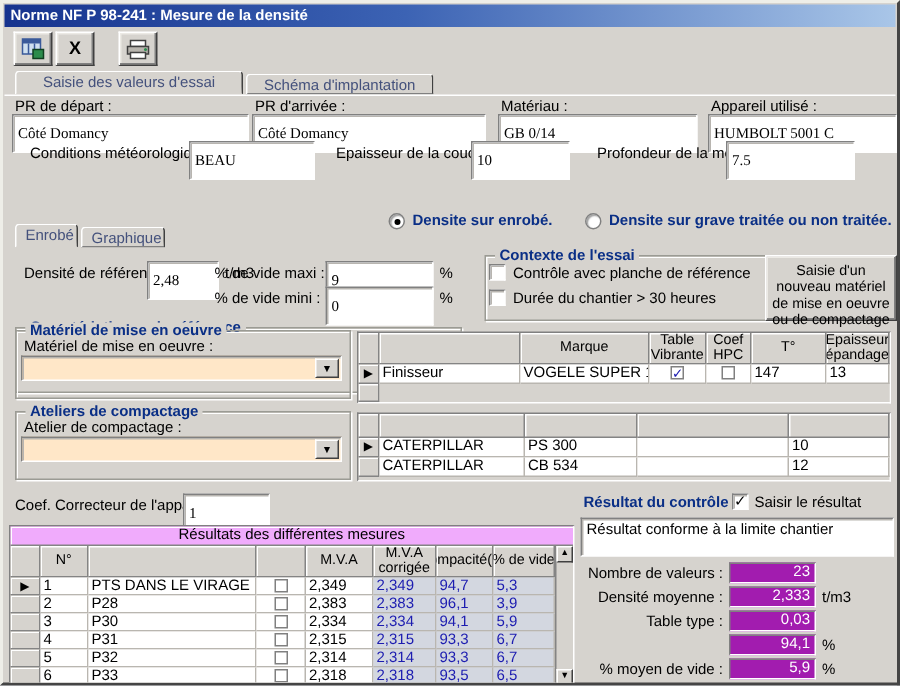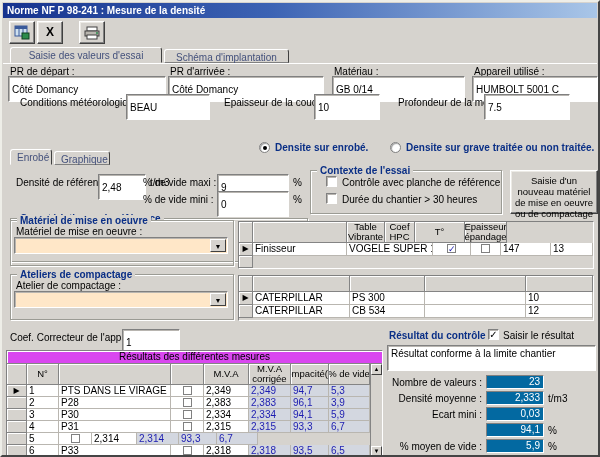--- a/index.html
+++ b/index.html
@@ -17,21 +17,21 @@
     text-align:center;line-height:21px;font-weight:bold;font-size:12px;}
   .tabstrip{position:absolute;height:16px;}
   .tab{position:absolute;top:0;height:16px;background:#d6d3ce;
     border:1px solid;border-color:#fff #404040 #d6d3ce #fff;
     border-radius:3px 3px 0 0;color:#44517c;font-size:10px;
     line-height:15px;text-align:center;padding:0 6px;white-space:nowrap;}
   .tab.inactive{height:14px;top:2px;border-bottom:1px solid #808080;color:#44517c;}
   .pageline{position:absolute;left:1px;right:1px;height:1px;background:#fff;}
   .lbl{position:absolute;white-space:nowrap;color:#000;text-align:right;}
   .field{position:absolute;background:#fff;border:1px solid;border-color:#808080 #fff #fff #808080;
-    box-shadow:inset 1px 1px 0 #b8b5b0;font-family:Liberation Sans, sans-serif;
+    box-shadow:inset 1px 1px 0 #b8b5b0;font-family:Liberation Serif, serif;
     font-size:10px;padding:12px 3px;color:#000;outline:none;}
   .right{text-align:left;}
   .groupbox{position:absolute;border:1px solid #9b9b94;
     box-shadow:inset 1px 1px 0 #fff,1px 1px 0 #fff;}
   .grouptitle{position:absolute;top:-6px;left:6px;background:#d6d3ce;padding:0 3px;
     font-weight:bold;color:#0a2f86;white-space:nowrap;}
   .navy{color:#0a2f86;font-weight:bold;}
   .radio{position:absolute;width:11px;height:11px;border-radius:50%;background:#fff;
     border:1px solid #808080;box-shadow:inset 1px 1px 1px #a0a0a0;}
   .radio.selected::after{content:"";position:absolute;left:3px;top:3px;width:4px;height:4px;
@@ -52,29 +52,29 @@
   .grow{display:flex;}
   .th{background:#d6d3ce;border-right:1px solid #848484;border-bottom:1px solid #848484;
     box-shadow:inset 1px 1px 0 #fff;font-size:9.5px;line-height:10px;
     display:flex;align-items:center;justify-content:center;text-align:center;overflow:hidden;white-space:nowrap;}
   .th.wrap{white-space:normal;}
   .td{background:#fff;border-right:1px solid #b9b6b0;border-bottom:1px solid #b9b6b0;
     font-size:10px;line-height:12px;padding:0 2px;overflow:hidden;white-space:nowrap;}
   .td.calc{background:#d3d7e0;color:#1c1cb0;}
   .sel{background:#d6d3ce;border-right:1px solid #848484;border-bottom:1px solid #848484;
     box-shadow:inset 1px 1px 0 #fff;text-align:center;font-size:8px;line-height:12px;}
-  .gridtitle{background:#d946ef;border-bottom:1px solid #848484;box-shadow:inset 1px 1px 0 #fff;
+  .gridtitle{background:#f0abfc;border-bottom:1px solid #848484;box-shadow:inset 1px 1px 0 #fff;
     text-align:center;font-size:10px;line-height:12px;}
   .cellcb{position:relative;width:9px;height:9px;margin:1px auto;background:#fff;
     border:1px solid #808080;font-size:9px;line-height:8px;text-align:center;}
   .cellcb.checked::after{content:"\2713";color:#1c1cb0;}
   .vscroll{background:#d6d3ce;border-left:1px solid #848484;position:relative;}
   .sbtn{position:absolute;left:0;width:100%;height:11px;background:#d6d3ce;
     border:1px solid;border-color:#fff #404040 #404040 #fff;font-size:6px;line-height:9px;text-align:center;}
-  .teal{position:absolute;background:#0369a1;border:1px solid;border-color:#808080 #fff #fff #808080;
+  .teal{position:absolute;background:#a21caf;border:1px solid;border-color:#808080 #fff #fff #808080;
     color:#fff;font-size:10px;line-height:12px;text-align:right;padding:0 3px;}
   .resultbox{position:absolute;background:#fff;border:1px solid;border-color:#808080 #fff #fff #808080;
     box-shadow:inset 1px 1px 0 #b8b5b0;font-size:10px;padding:2px 3px;}
   svg{display:block;}
 </style>
 </head>
 <body>
 
 <div class="window">
 
@@ -155,21 +155,21 @@
   <div class="lbl" style="left:14px;top:175px;">Densité de référence :</div>
   <input class="field right" style="left: 96px; top: 172px; width: 48px; height: 14px;" value="2,48">
   <div class="lbl" style="left:148px;top:175px;">t/m3</div>
   <div class="lbl" style="left:141px;top:175px;width:70px;text-align:right;">% de vide maxi :</div>
   <input class="field right" style="left: 215px; top: 172px; width: 72px; height: 14px;" value="9">
   <div class="lbl" style="left:291px;top:175px;">%</div>
   <div class="lbl" style="left:141px;top:192px;width:70px;text-align:right;">% de vide mini :</div>
   <input class="field right" style="left: 215px; top: 189px; width: 72px; height: 14px;" value="0">
   <div class="lbl" style="left:291px;top:192px;">%</div>
 
-  <div class="groupbox" style="left:308px;top:168px;width:192px;height:44px;">
+  <div class="groupbox" style="left:321px;top:168px;width:192px;height:44px;">
     <div class="grouptitle">Contexte de l'essai</div>
   </div>
   <div class="cb" style="left:324px;top:174px;"></div>
   <div class="lbl" style="left:340px;top:175px;">Contrôle avec planche de référence</div>
   <div class="cb" style="left:324px;top:191px;"></div>
   <div class="lbl" style="left:340px;top:192px;">Durée du chantier &gt; 30 heures</div>
 
   <div class="bigbtn" style="left:508px;top:168px;width:88px;height:44px;">
     <span>Saisie d'un nouveau matériel de mise en oeuvre ou de compactage</span>
   </div>
@@ -179,20 +179,21 @@
   </div>
   <div class="lbl" style="left:14px;top:224px;">Matériel de mise en oeuvre :</div>
   <div class="combo" style="left:12px;top:235px;width:214px;">
     <div class="drop">▼</div>
   </div>
 
   <div class="grid" style="left:236px;top:219px;width:356px;height:48px;">
     <div class="grow" style="height:21px;">
       <div class="th" style="width:14px;"></div>
       <div class="th" style="width:94px;"></div>
+      <div class="th" style="width:86px;">Marque</div>
       <div class="th wrap" style="width:38px;">Table Vibrante</div>
       <div class="th wrap" style="width:30px;">Coef HPC</div>
       <div class="th" style="width:50px;">T°</div>
       <div class="th wrap" style="width:42px;">Epaisseur épandage</div>
     </div>
     <div class="grow" style="height:13px;">
       <div class="sel" style="width:14px;">▶</div>
       <div class="td" style="width:94px;">Finisseur</div>
       <div class="td" style="width:86px;">VOGELE SUPER 16</div>
       <div class="td" style="width:38px;">
@@ -313,20 +314,21 @@
           <div class="cellcb"></div>
         </div>
       <div class="td right" style="width:45px;">2,315</div>
       <div class="td calc right" style="width:42px;">2,315</div>
       <div class="td calc right" style="width:38px;">93,3</div>
       <div class="td calc right" style="width:41px;">6,7</div>
     </div>
     <div class="grow" style="height:12px;">
       <div class="sel" style="width:20px;"></div>
       <div class="td right" style="width:32px;">5</div>
+      <div class="td" style="width:112px;">P32</div>
       <div class="td" style="width:33px;">
           <div class="cellcb"></div>
         </div>
       <div class="td right" style="width:45px;">2,314</div>
       <div class="td calc right" style="width:42px;">2,314</div>
       <div class="td calc right" style="width:38px;">93,3</div>
       <div class="td calc right" style="width:41px;">6,7</div>
     </div>
     <div class="grow" style="height:12px;">
       <div class="sel" style="width:20px;"></div>
@@ -342,21 +344,21 @@
     </div>
   </div>
 
   <div class="lbl" style="left:380px;top:375px;width:100px;text-align:right;">Nombre de valeurs :</div>
   <div class="teal" style="left:484px;top:373px;width:58px;height:14px;">23</div>
 
   <div class="lbl" style="left:380px;top:391px;width:100px;text-align:right;">Densité moyenne :</div>
   <div class="teal" style="left:484px;top:389px;width:58px;height:14px;">2,333</div>
   <div class="lbl" style="left:546px;top:391px;">t/m3</div>
 
-  <div class="lbl" style="left:380px;top:407px;width:100px;text-align:right;">Ecart mini :</div>
+  <div class="lbl" style="left:380px;top:407px;width:100px;text-align:right;">Table type :</div>
   <div class="teal" style="left:484px;top:405px;width:58px;height:14px;">0,03</div>
 
   <div class="teal" style="left:484px;top:421px;width:58px;height:14px;">94,1</div>
   <div class="lbl" style="left:546px;top:423px;">%</div>
 
   <div class="lbl" style="left:380px;top:439px;width:100px;text-align:right;">% moyen de vide :</div>
   <div class="teal" style="left:484px;top:437px;width:58px;height:14px;">5,9</div>
   <div class="lbl" style="left:546px;top:439px;">%</div>
 
 </div>

